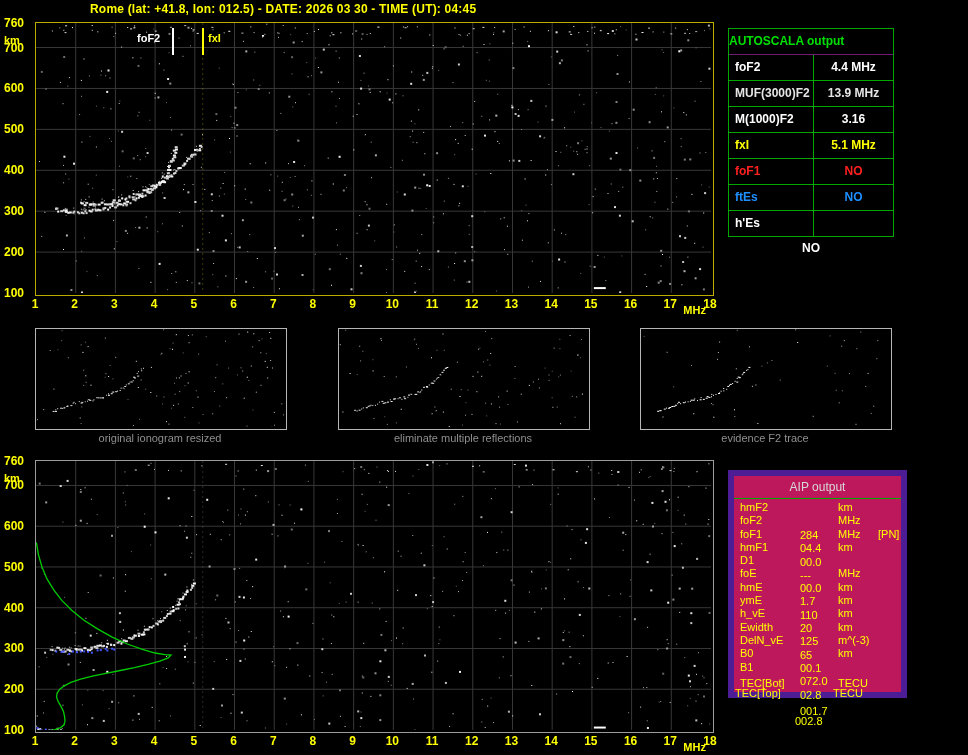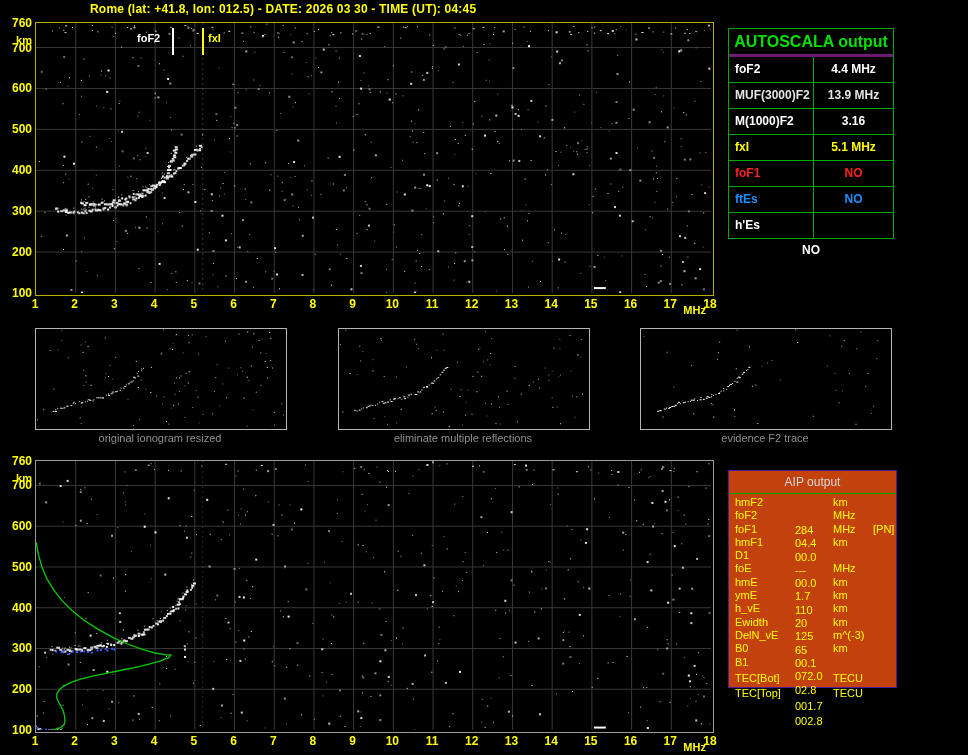--- a/index.html
+++ b/index.html
@@ -6,34 +6,34 @@
   #screen{position:relative;width:968px;height:755px;background:#000;overflow:hidden;
           font-family:"Liberation Sans","DejaVu Sans",sans-serif;}
   .abs{position:absolute;}
   #title{left:90px;top:2px;color:#ffff00;font-weight:700;font-size:12px;letter-spacing:.2px;white-space:nowrap;}
   .plotbox{position:absolute;background:#000;overflow:hidden;}
   #main-plot{left:35px;top:22px;width:677px;height:272px;border:1px solid #b9ae00;}
   #bottom-plot{left:35px;top:460px;width:677px;height:271px;border:1px solid #9b9b9b;}
   .plotbox svg{position:absolute;left:0;top:0;display:block;}
   #ticks{position:absolute;left:0;top:0;width:968px;height:755px;pointer-events:none;}
   .tick{position:absolute;color:#ffff00;font-weight:700;font-size:12px;line-height:12px;white-space:nowrap;}
-  .ytick{width:28px;text-align:right;}
+  .ytick{width:28px;}
   .xtick{width:24px;text-align:center;}
   .mlabel{position:absolute;font-weight:700;font-size:11px;line-height:11px;white-space:nowrap;}
   .mline{position:absolute;width:2px;}
   .thumb{position:absolute;width:250px;height:100px;border:1px solid #b5b5b5;background:#000;overflow:hidden;}
   .thumb svg{position:absolute;left:0;top:0;display:block;}
   .thumb-caption{position:absolute;width:250px;text-align:center;color:#8f8f8f;font-size:11px;white-space:nowrap;}
   #autoscala{left:728px;top:28px;width:164px;border:1px solid #00a800;background:#000;}
-  .at-header{height:25px;line-height:25px;text-align:center;color:#00e000;font-weight:700;font-size:16px;border-bottom:3px solid #701a75;}
+  .at-header{height:25px;line-height:25px;text-align:left;color:#00e000;font-weight:700;font-size:12px;border-bottom:1px solid #701a75;}
   .at-row{display:flex;height:25px;line-height:25px;font-weight:700;font-size:12px;border-bottom:1px solid #00a800;}
   .at-row:last-child{border-bottom:0;}
   .at-label{width:78px;padding-left:6px;border-right:1px solid #00a800;white-space:nowrap;}
   .at-value{flex:1;text-align:center;white-space:nowrap;}
-  #aip{left:728px;top:470px;width:167px;border:1px solid #4c1d95;background:#c2410c;padding-bottom:2px;}
+  #aip{left:728px;top:470px;width:167px;border:6px solid #4c1d95;background:#be185d;padding-bottom:2px;}
   .aip-header{height:22px;line-height:22px;text-align:center;color:#d8d8d8;font-size:12px;border-bottom:1px solid #00a800;margin-bottom:2px;}
   .aip-row{display:flex;height:13.3px;line-height:13px;font-size:11px;color:#ffff00;padding-left:6px;}
   .aip-row span{white-space:nowrap;}
   .aip-name{width:60px;}
   .aip-value{width:34px;margin-top:28px;}
   .aip-unit{width:34px;padding-left:4px;}
   .aip-extra{flex:1;padding-left:6px;}
   .aip-gap{height:3px;}
   #aip-tec-top{left:729px;top:687px;width:165px;text-decoration:underline;}
 </style>

